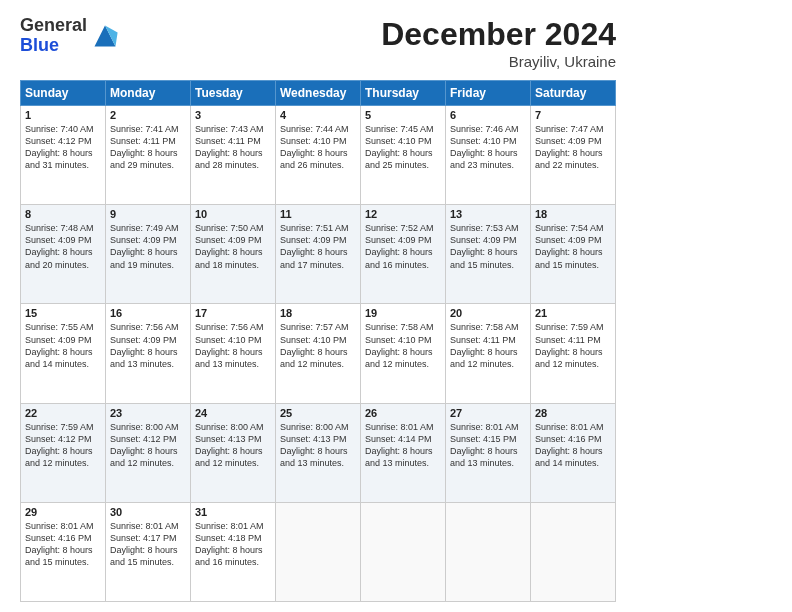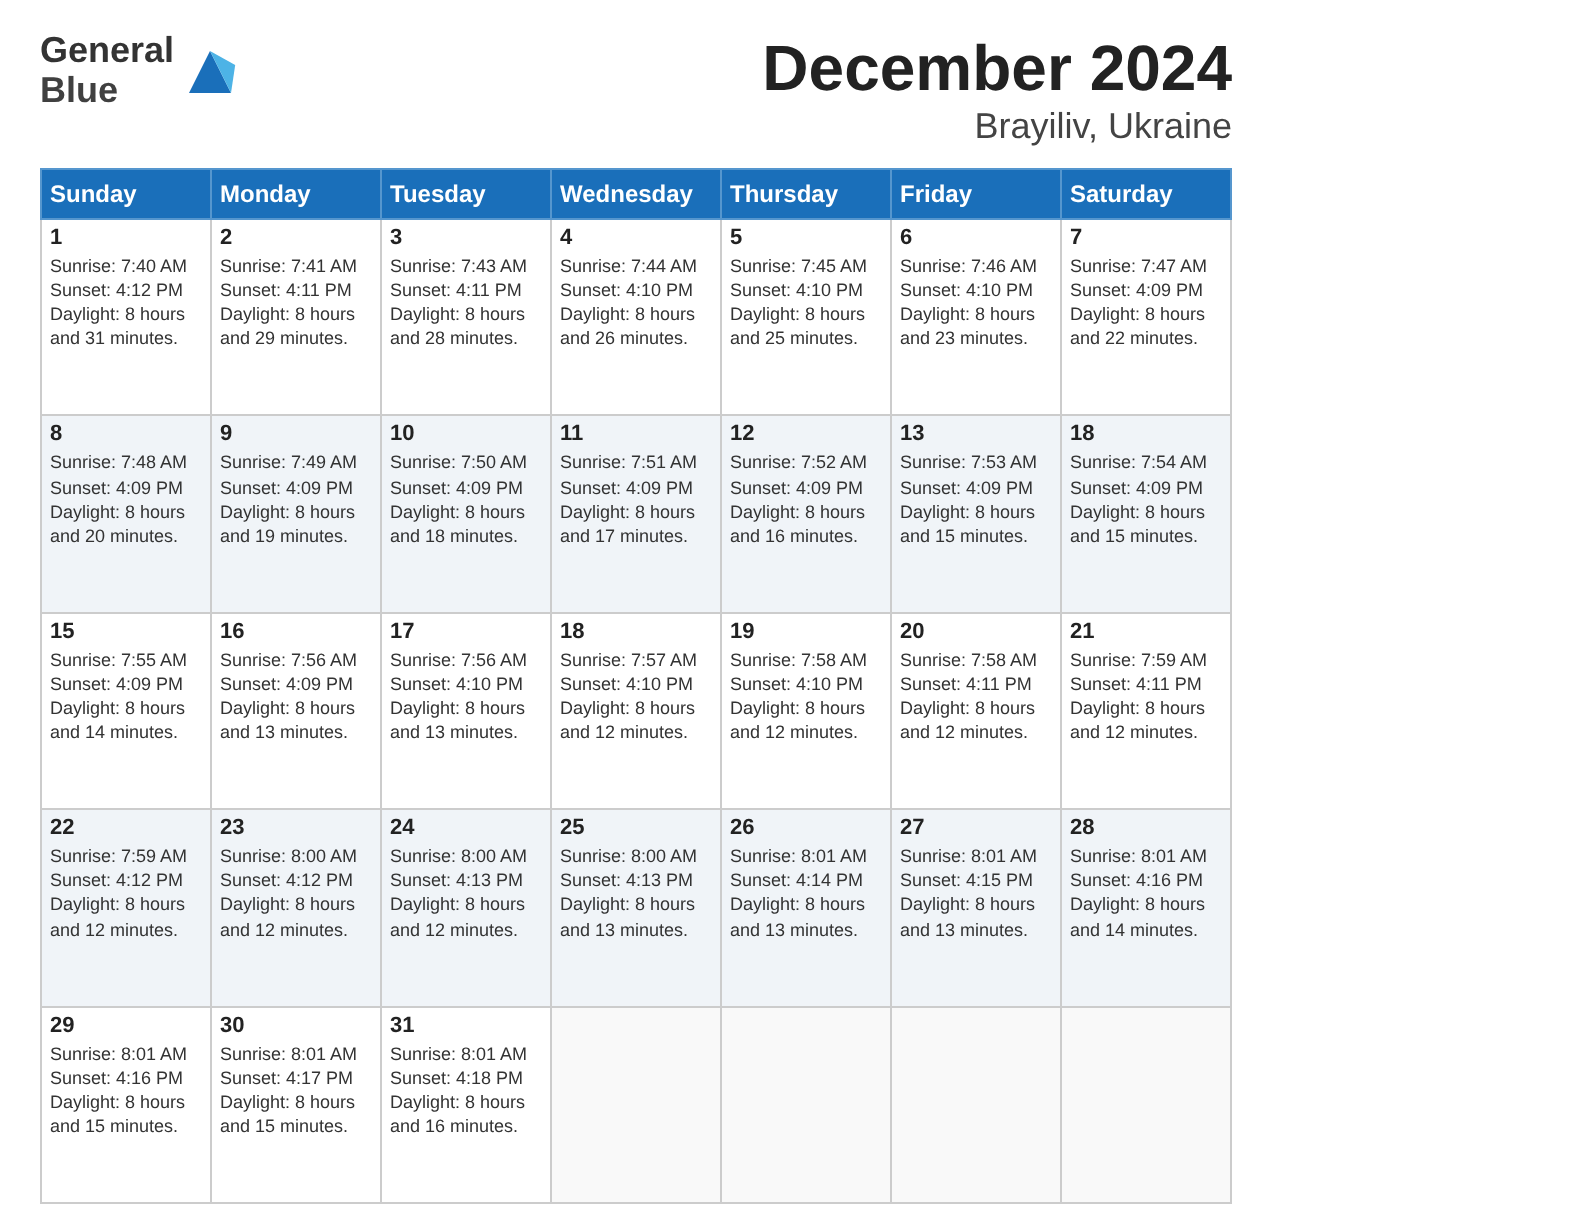--- a/index.html
+++ b/index.html
@@ -33,37 +33,37 @@
       line-height: 1.1;
     }
     .logo-general {
       font-size: 18px;
       font-weight: bold;
       color: #333;
     }
     .logo-blue {
       font-size: 18px;
       font-weight: bold;
-      color: #404040;
+      color: #1d4ed8;
     }
     .logo-icon {
       width: 28px;
       height: 28px;
       margin-left: 4px;
     }
     .title-area {
       text-align: right;
     }
     .month-title {
       font-size: 32px;
       font-weight: bold;
       color: #222;
     }
     .subtitle {
-      font-size: 18px;
+      font-size: 15px;
       color: #444;
     }
     .calendar {
       flex: 1;
       border-collapse: collapse;
       width: 100%;
       table-layout: fixed;
     }
     .calendar th {
       background: #1a6fba;

